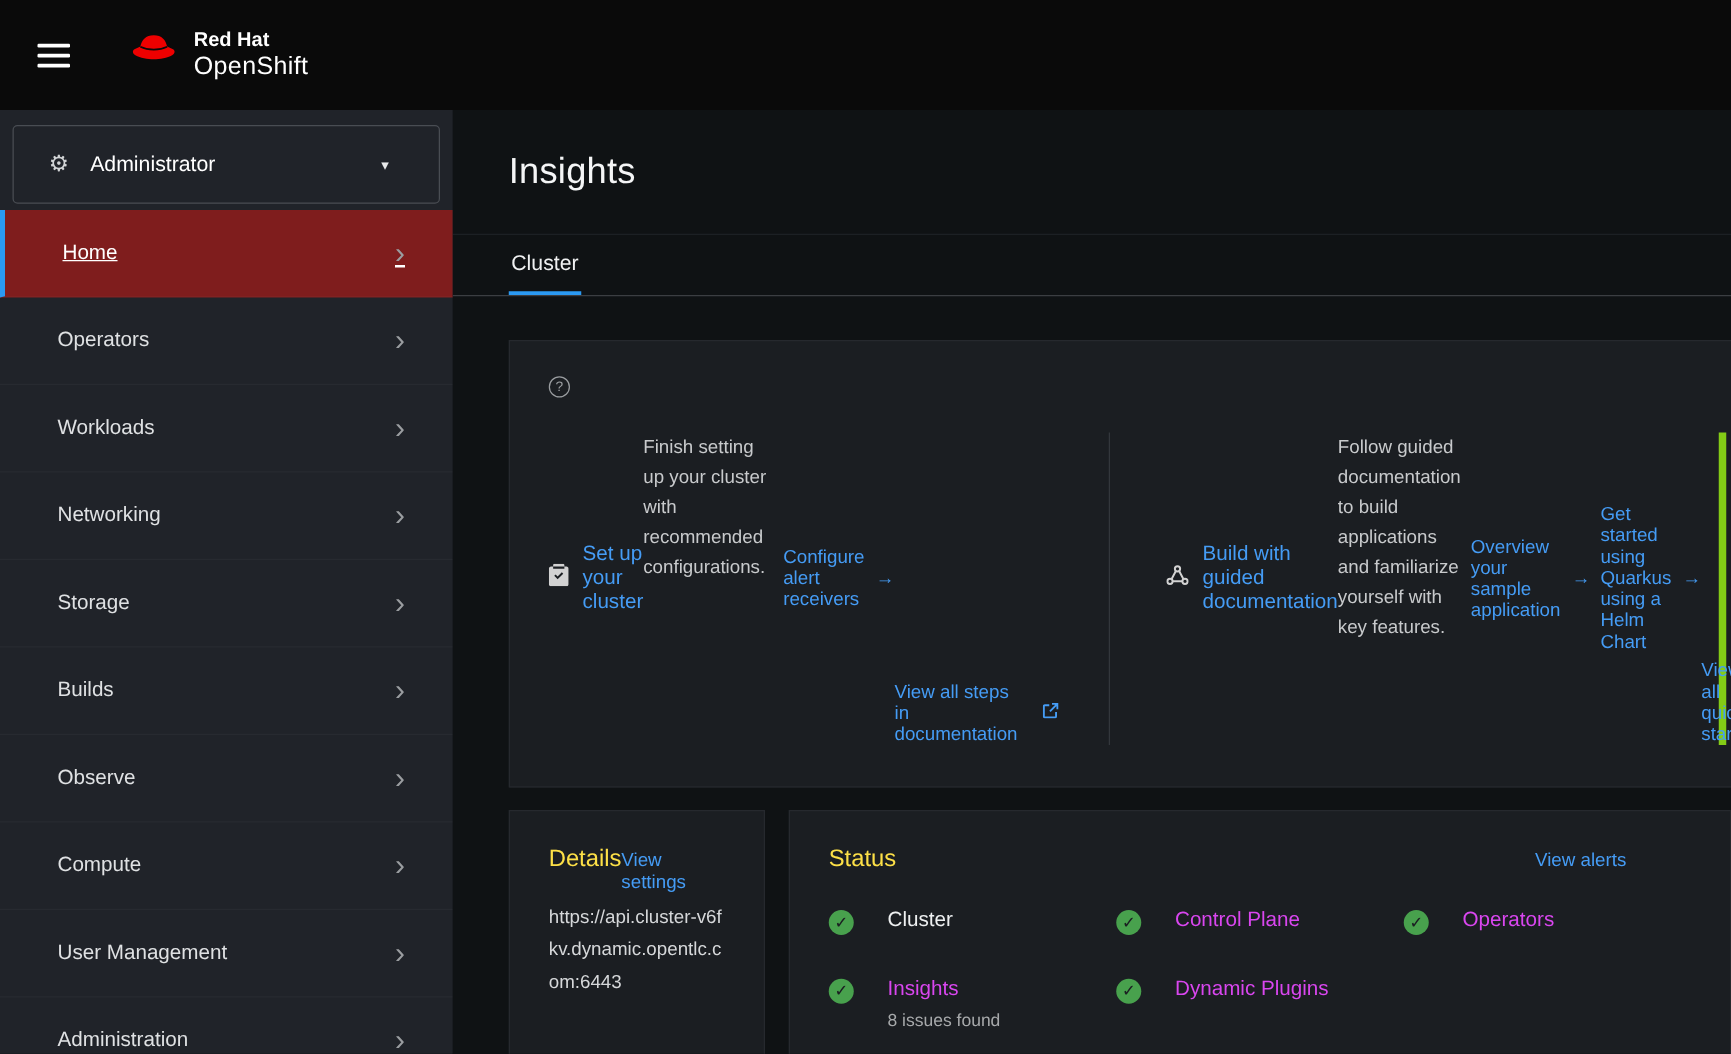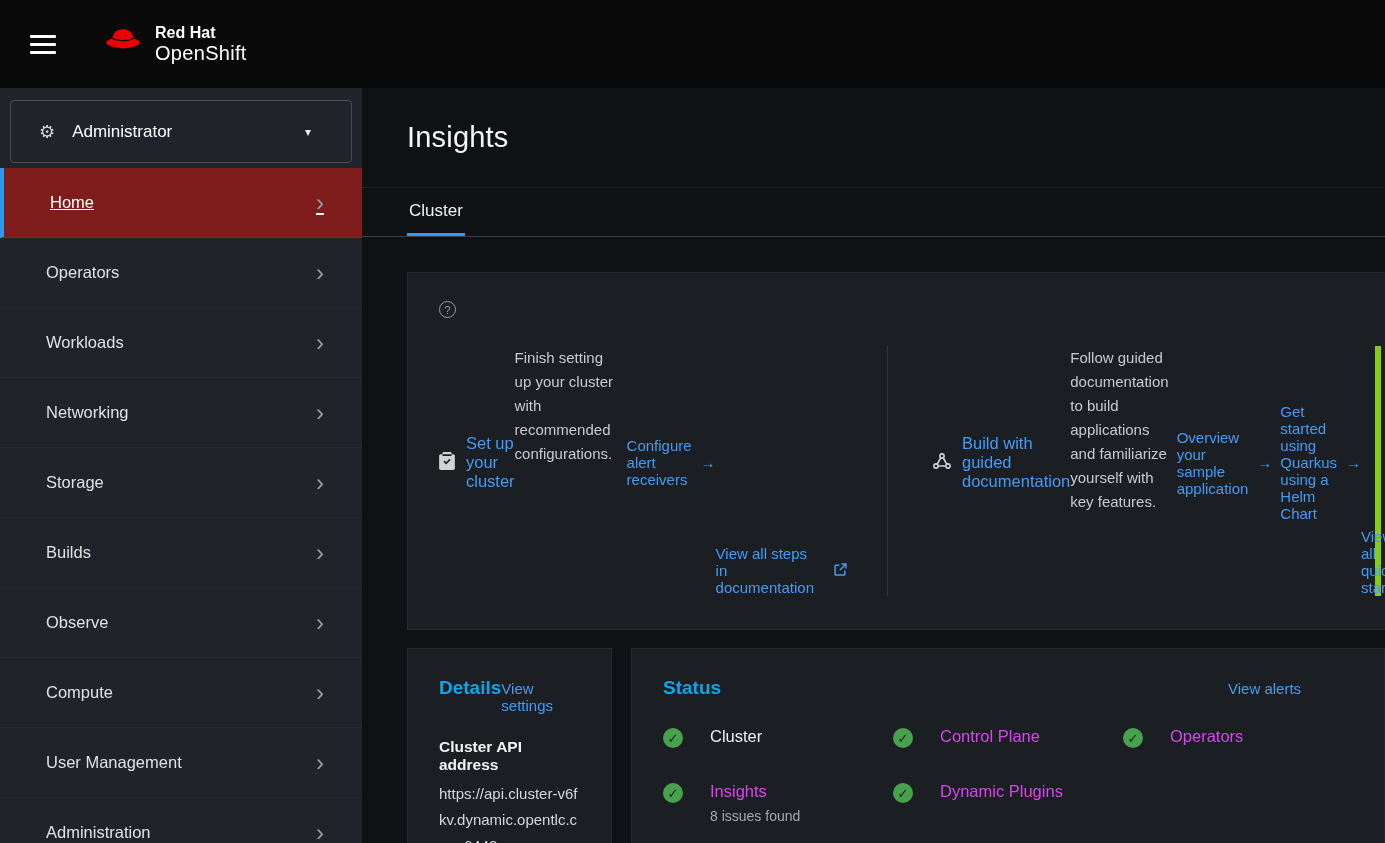--- a/index.html
+++ b/index.html
@@ -59,21 +59,21 @@
   .gs-desc { color:#c8cacc; font-size:15px; line-height:24px; margin-bottom:26px; }
   .gs-link { color:#459cf5; font-size:15px; margin:0 0 17px 8px; display:flex; align-items:center; gap:9px; width:max-content; }
   .gs-link .arrow, .gs-footer .arrow { font-size:15px; }
   .gs-footer { margin-top:auto; color:#459cf5; font-size:15px; display:flex; align-items:center; gap:20px; width:max-content; }
 
   
   .cards-row { display:flex; gap:19px; }
   .details-card { width:356px; height:215px; padding:28px 31px; }
   .status-card { width:760px; height:215px; padding:28px 31px; position:relative; }
   .card-title-row { display:flex; align-items:baseline; }
-  .card-title { color:#0ea5e9; font-size:19px; font-weight:700; }
+  .card-title { color:#fde047; font-size:19px; font-weight:400; }
   .view-settings { margin-left:auto; font-size:15px; }
   .link { color:#459cf5; }
   .detail-label { color:#f2f3f4; font-weight:bold; font-size:15.5px; margin-top:24px; }
   .detail-value { color:#d6d8da; font-size:15px; line-height:26px; margin-top:7px; word-break:break-all; }
   .status-action { position:absolute; left:596px; top:31px; font-size:15px; white-space:nowrap; }
   .status-grid { display:grid; grid-template-columns:230px 230px 230px; row-gap:34px; margin-top:28px; }
   .status-item { display:flex; align-items:flex-start; gap:27px; }
   .check { width:20px; height:20px; border-radius:50%; background:#48a14d; color:#1b1e22; font-size:13px;
            font-weight:bold; display:flex; align-items:center; justify-content:center; flex:none; margin-top:1px; }
   .status-label { font-size:16.5px; color:#eef0f1; cursor:pointer; }
@@ -227,21 +227,20 @@
       </div>
     </section>
 
     <div class="cards-row">
 
       <section class="card details-card">
         <div class="card-title-row">
           <span class="card-title">Details</span>
           <a class="link view-settings">View settings</a>
         </div>
-        <div class="detail-label">Cluster API address</div>
         <div class="detail-value">https://api.cluster-v6fkv.dynamic.opentlc.com:6443</div>
 
       </section>
 
       <section class="card status-card">
         <span class="card-title">Status</span>
         <a class="link status-action">View alerts</a>
         <div class="status-grid">
 
           <div class="status-item">

